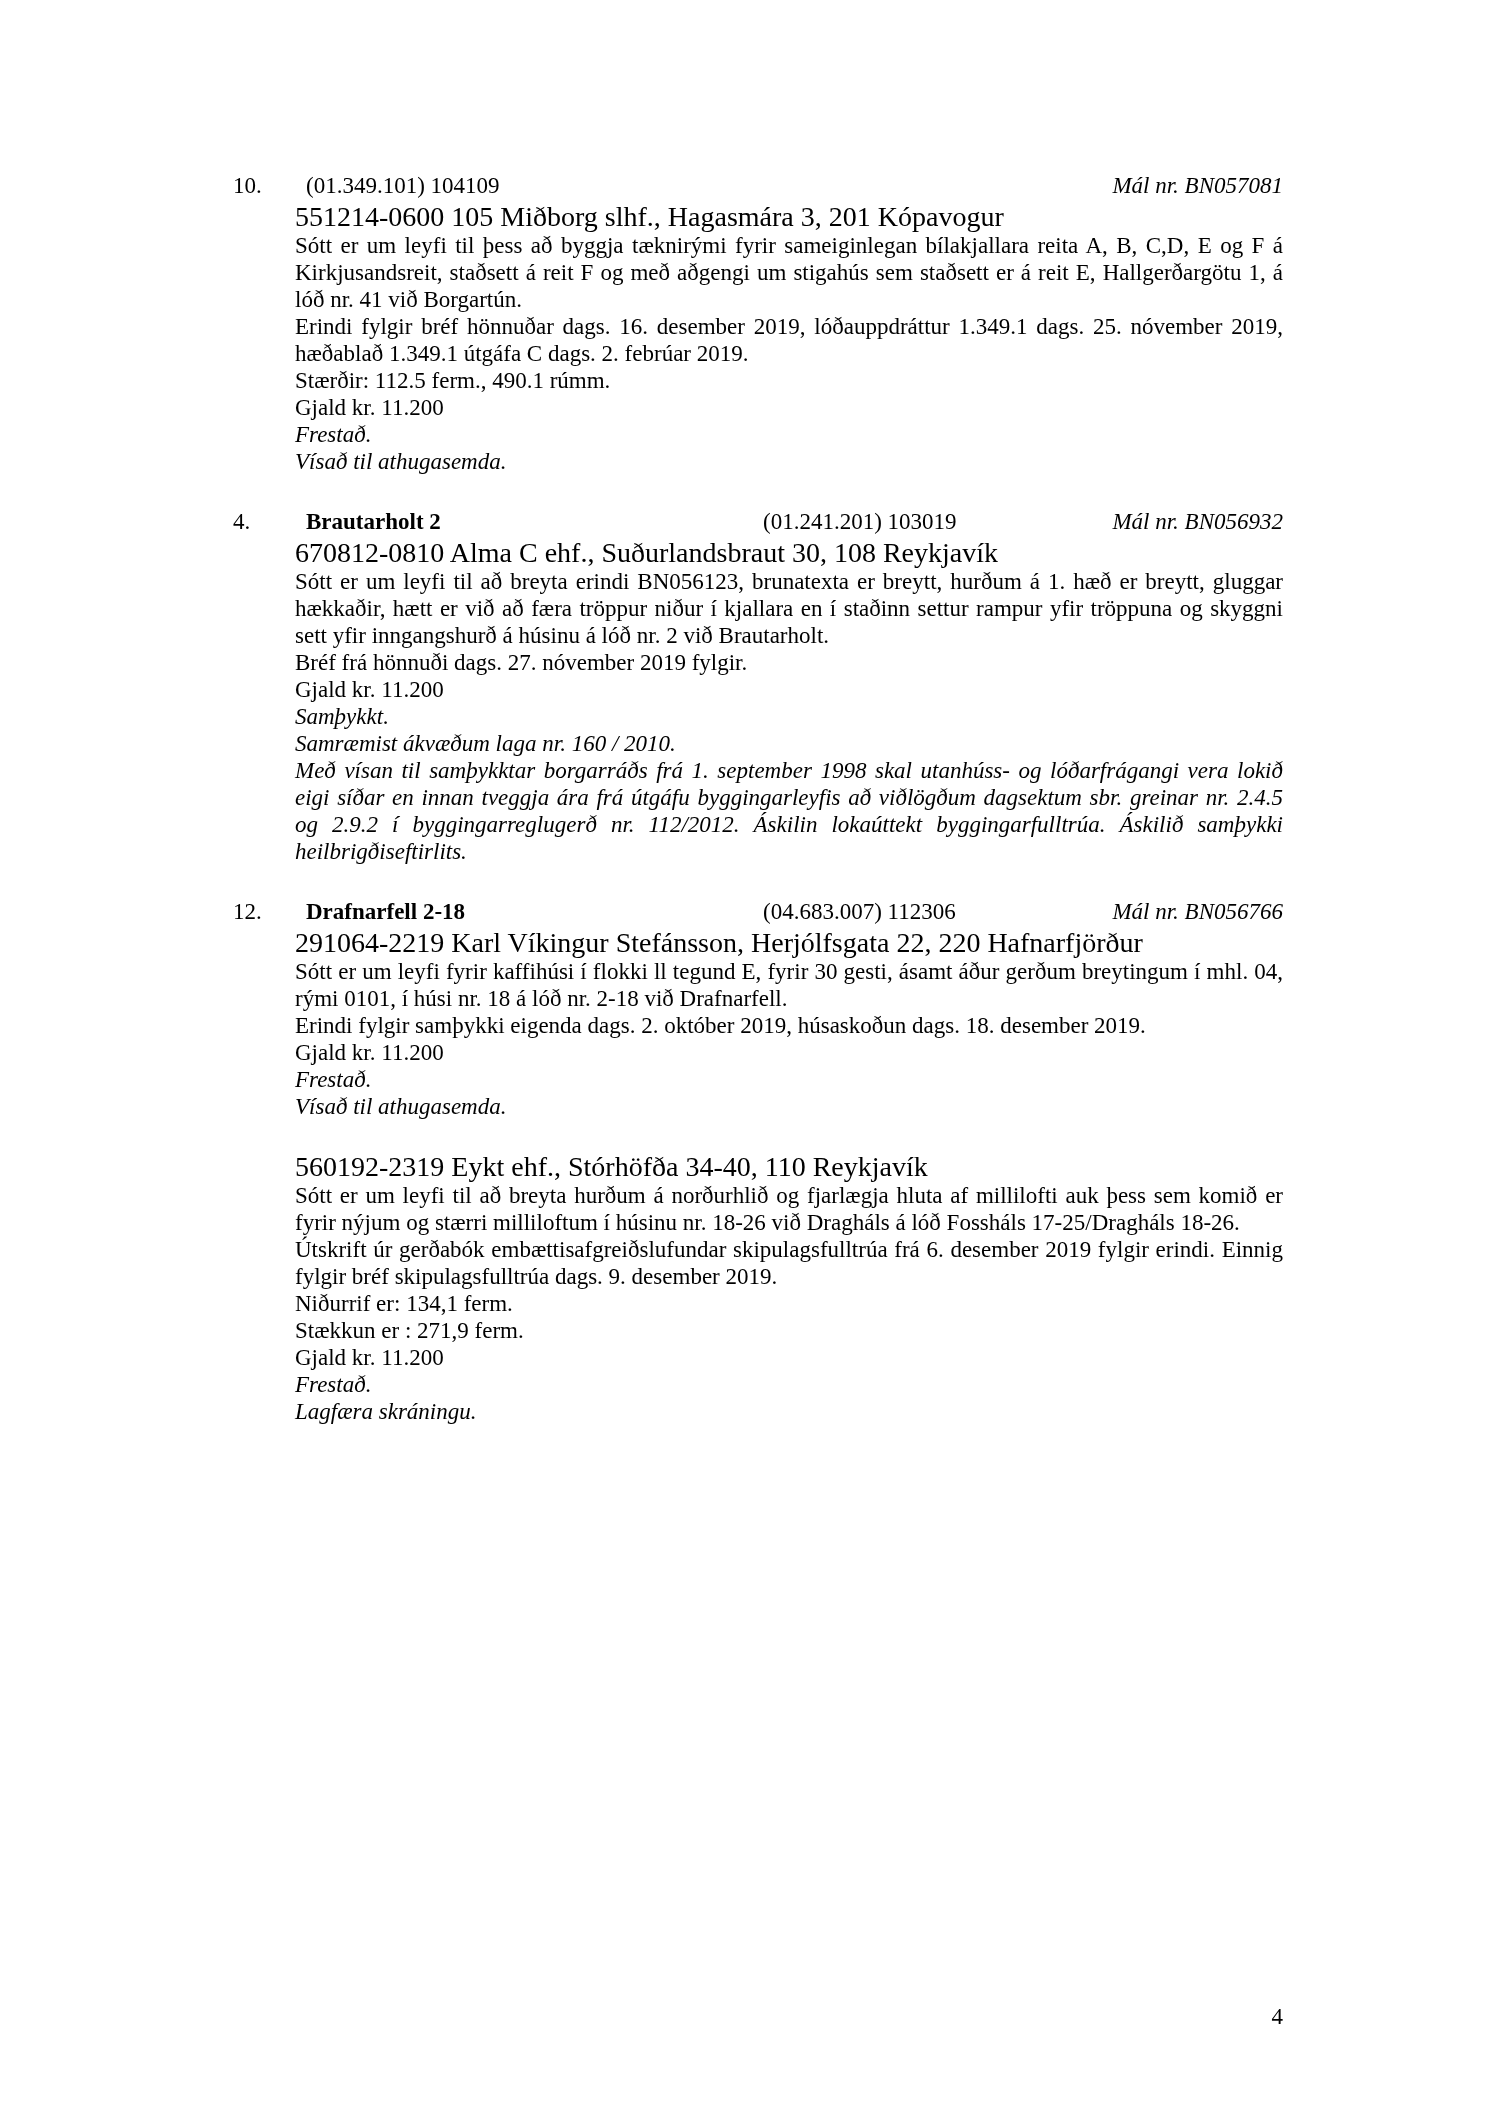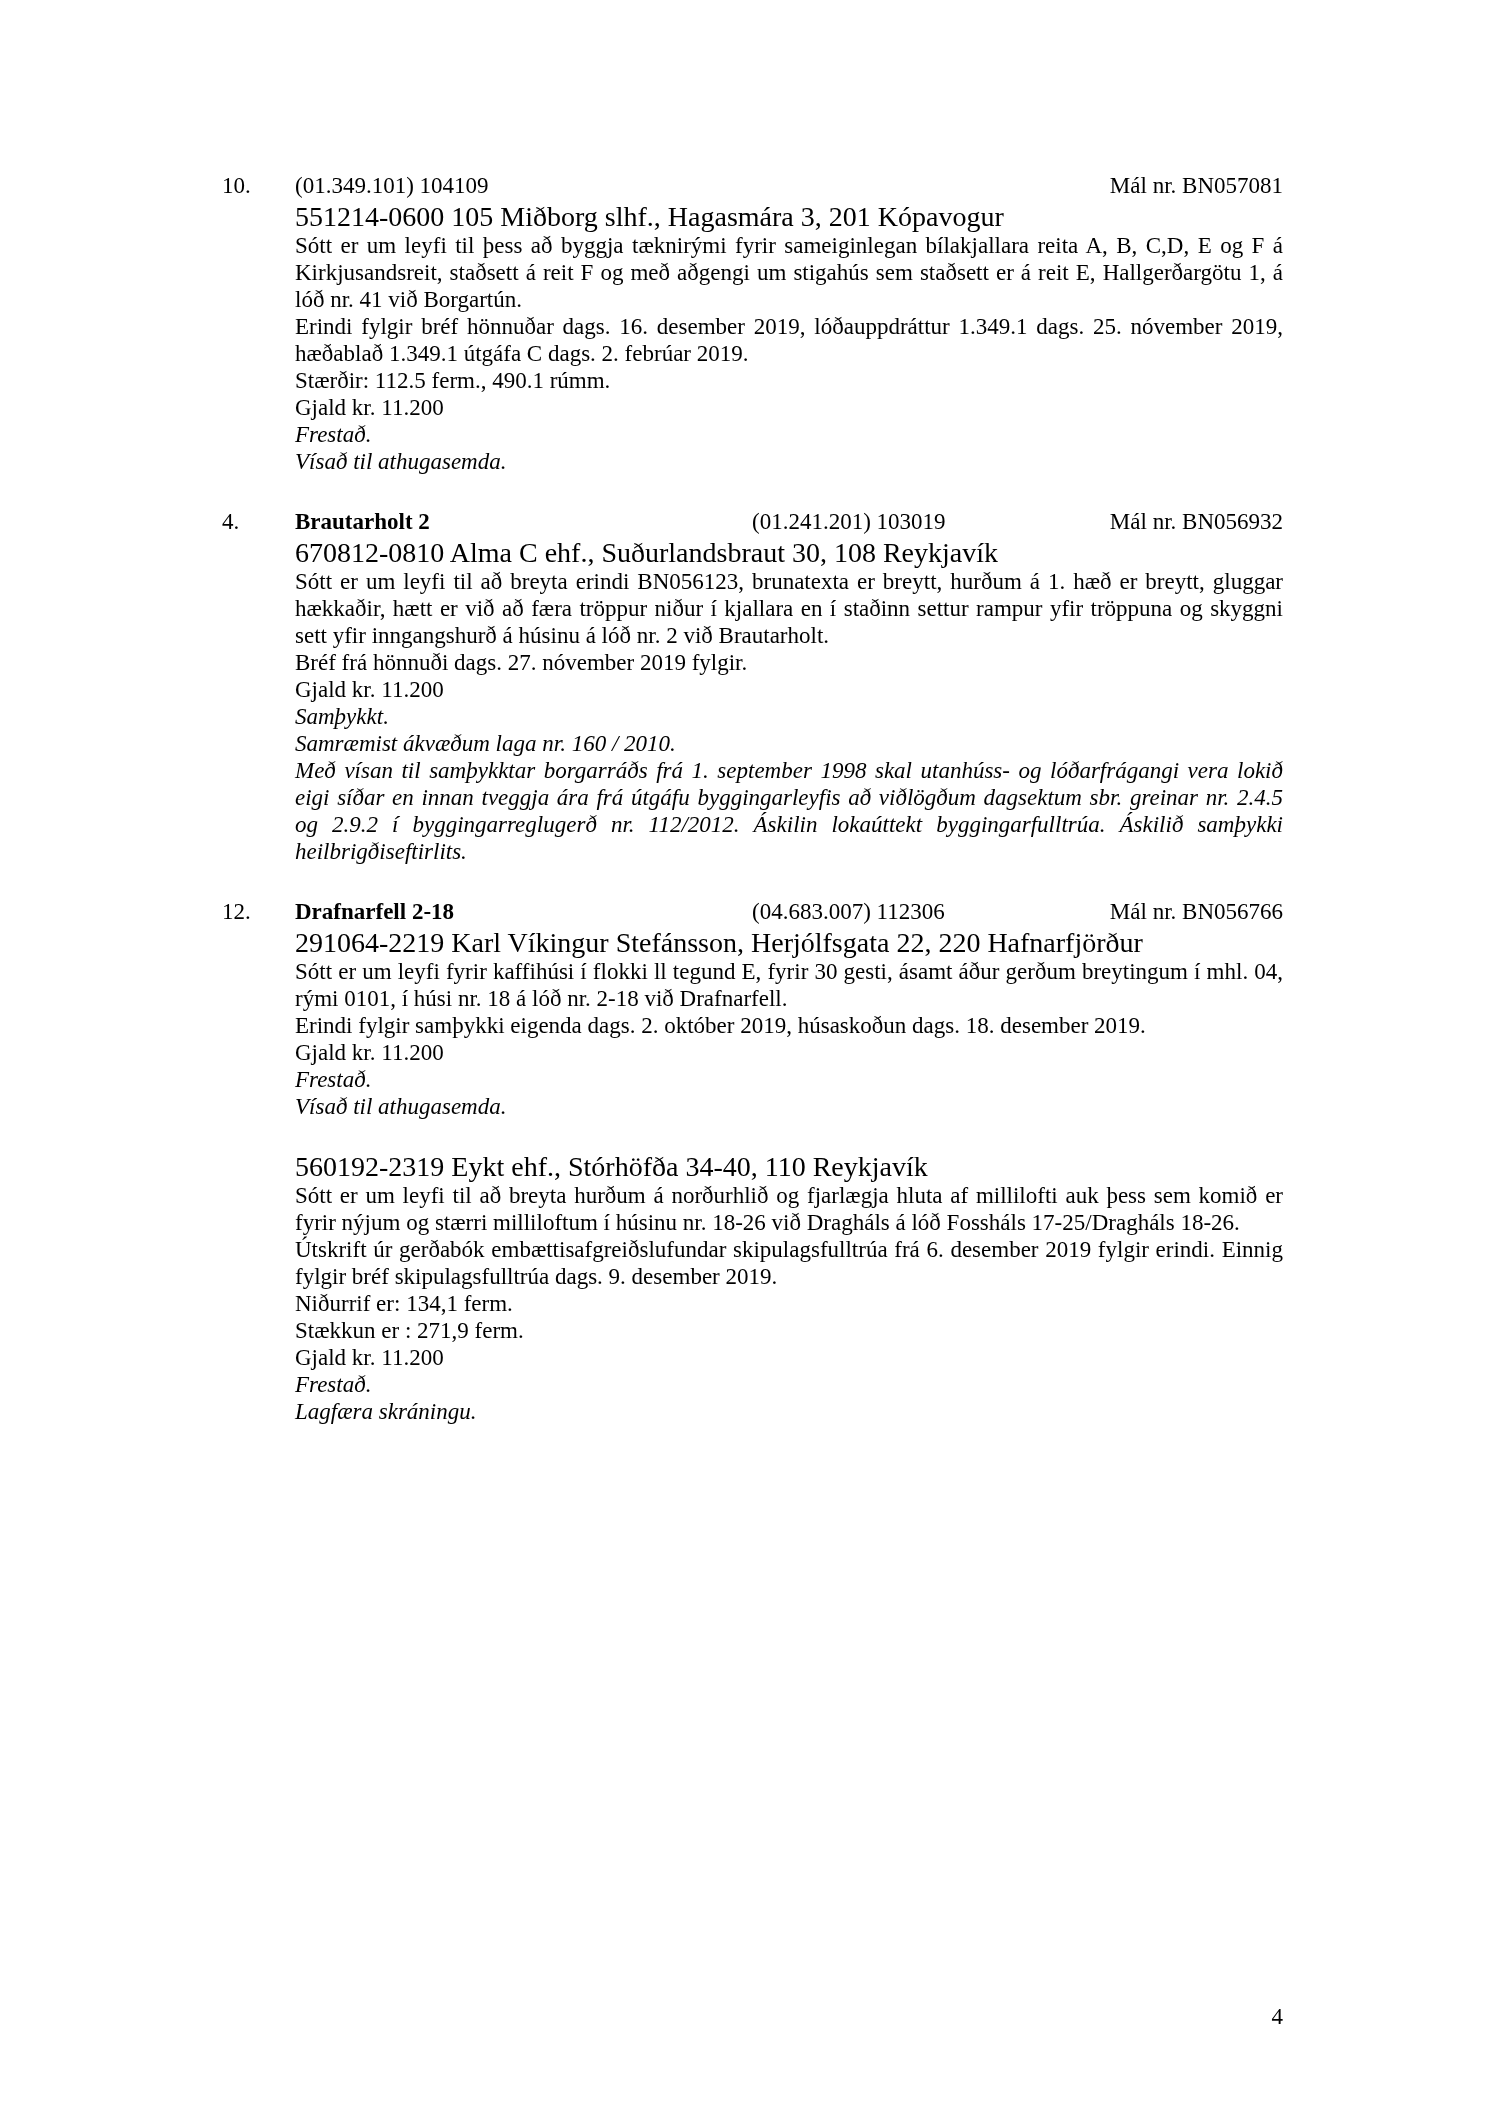--- a/index.html
+++ b/index.html
@@ -20,36 +20,38 @@
     padding: 170px 217px 0 222px;
   }
   .item {
     margin-bottom: 31px;
   }
   .item-header {
     display: flex;
     font-size: 23px;
     line-height: 31px;
     align-items: baseline;
+    margin-left: 11px;
   }
   .item-num {
     width: 73px;
     flex: none;
   }
   .item-title {
     font-weight: bold;
     width: 457px;
     flex: none;
   }
   .item-ref {
     flex: 1 1 auto;
   }
   .item-case {
     flex: none;
     text-align: center;
+    font-style: italic;
   }
   .item-body {
     padding-left: 73px;
   }
   .owner {
     font-size: 28px;
     line-height: 31px;
     white-space: nowrap;
   }
   p.para {

